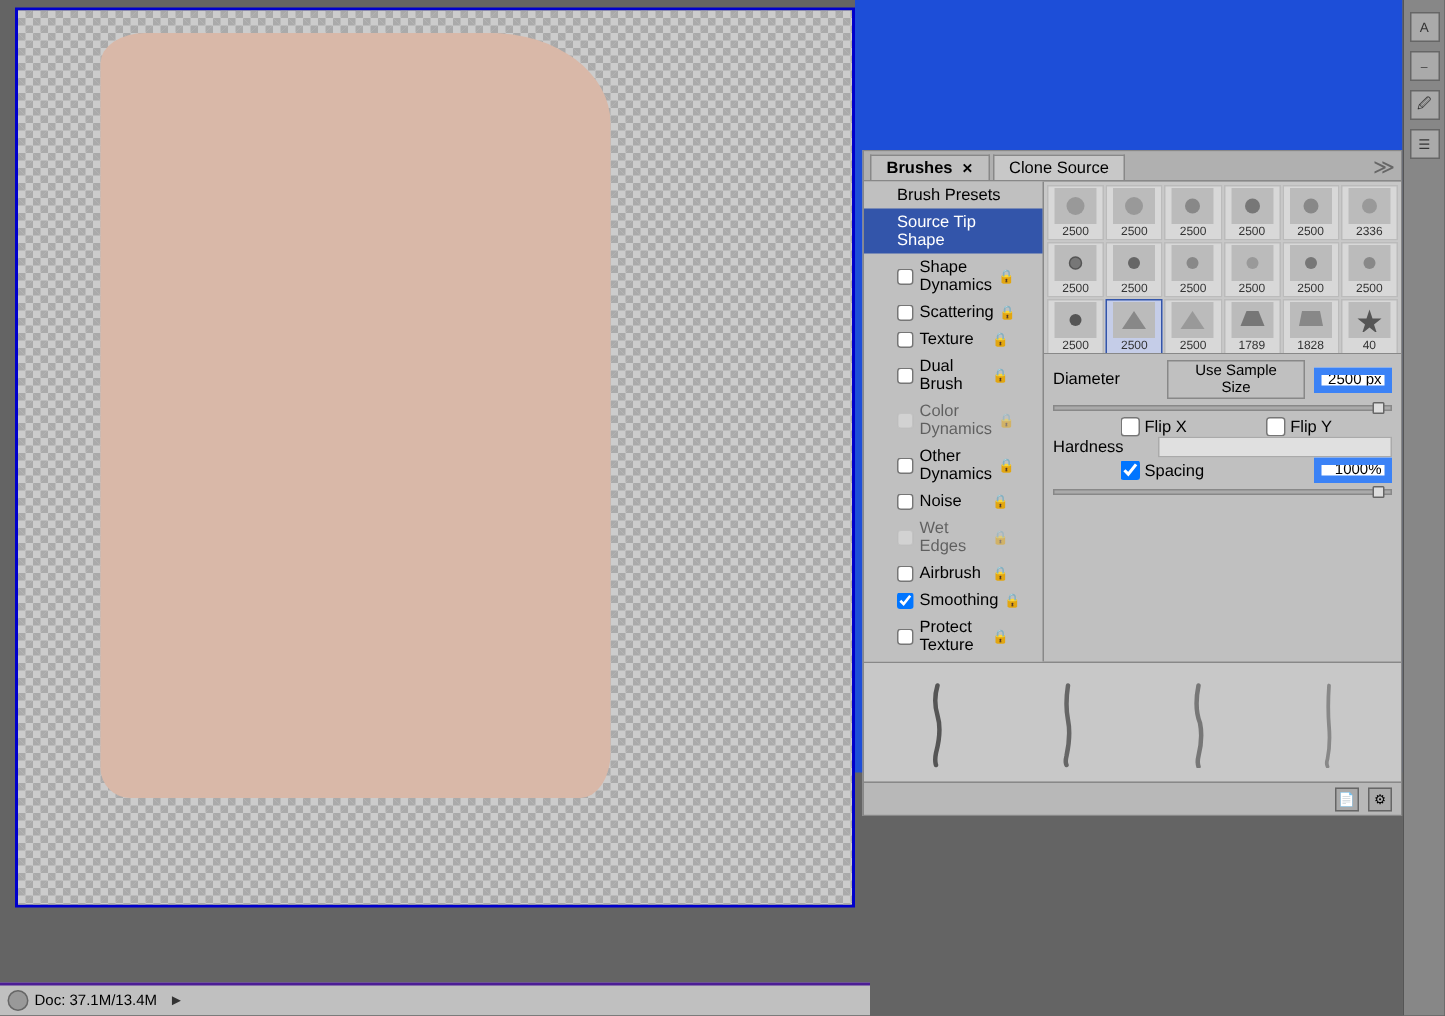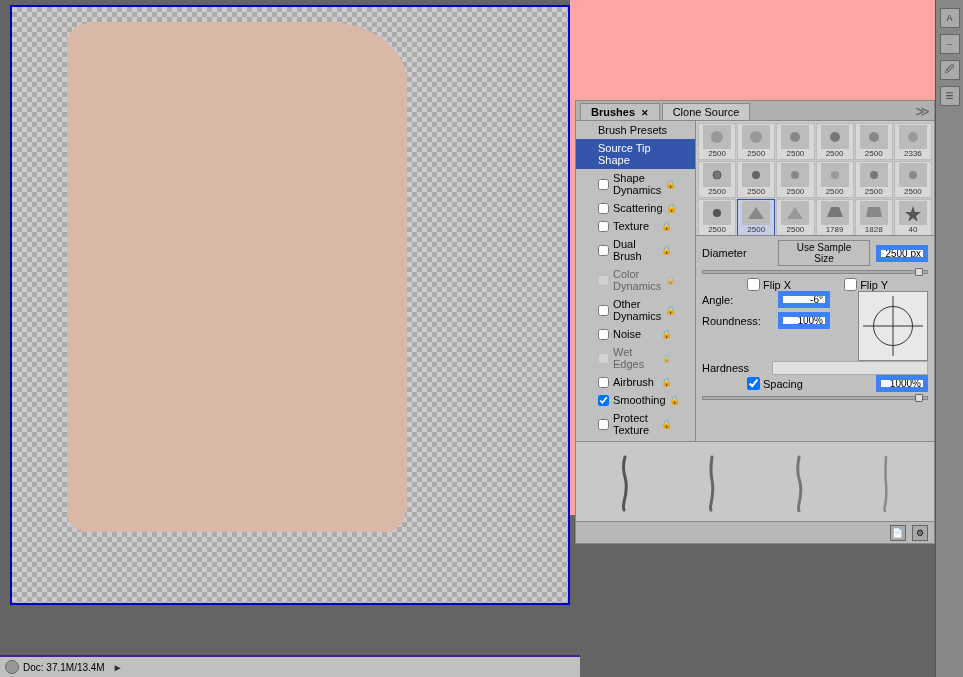--- a/index.html
+++ b/index.html
@@ -87,21 +87,21 @@
       color: #333;
       font-size: 10px;
     }
 
     
     .panel-area {
       position: absolute;
       top: 0; left: 570px;
       width: 390px;
       height: 515px;
-      background: #fca5a5;
+      background: #1d4ed8;
     }
 
     
     .right-toolbar {
       position: absolute;
       right: 0; top: 0;
       width: 28px;
       height: 677px;
       background: #878787;
       border-left: 1px solid #555;
@@ -721,40 +721,20 @@
             <label class="checkbox-label">
               <input type="checkbox" style="">
               <span>Flip X</span>
             </label>
             <label class="checkbox-label">
               <input type="checkbox" style="">
               <span>Flip Y</span>
             </label>
           </div>
 
-          <div style="display:flex; gap:8px; align-items:flex-start;">
-            <div style="flex:1;">
-
-              <div class="angle-row">
-                <span class="control-label">Angle:</span>
-                <input class="control-input" type="text" value="-6°" style="">
-              </div>
-
-              <div class="control-row" style="margin-top:4px;">
-                <span class="control-label">Roundness:</span>
-                <input class="control-input" type="text" value="100%" style="">
-              </div>
-            </div>
-
-            <div class="brush-preview">
-              <div class="crosshair">
-                <div class="crosshair-circle"></div>
-              </div>
-            </div>
-          </div>
 
           <div class="hardness-row">
             <span class="hardness-label">Hardness</span>
             <div class="hardness-bar"></div>
           </div>
 
           <div class="spacing-row">
             <label class="checkbox-label">
               <input type="checkbox" checked="" style="">
               <span>Spacing</span>

